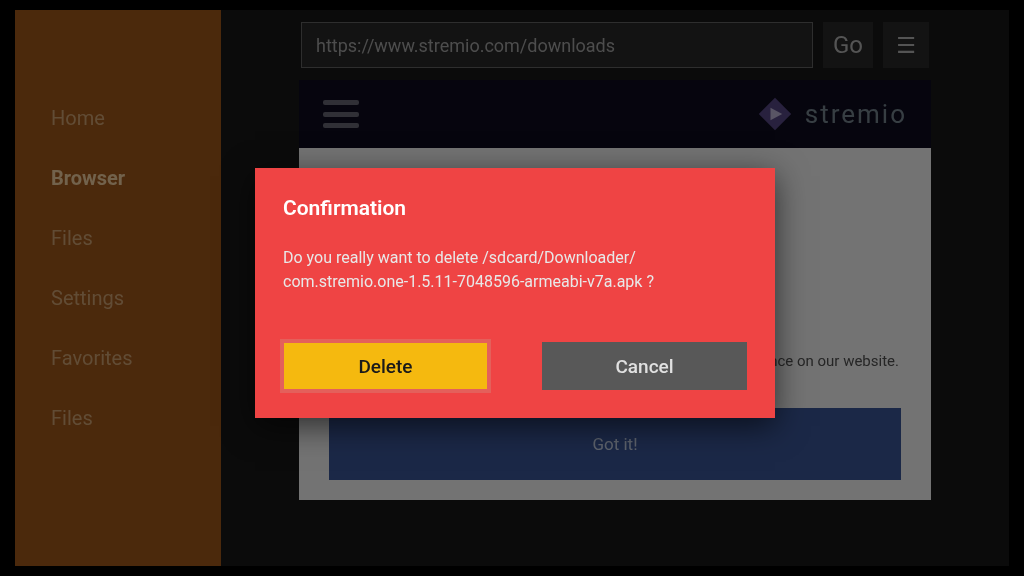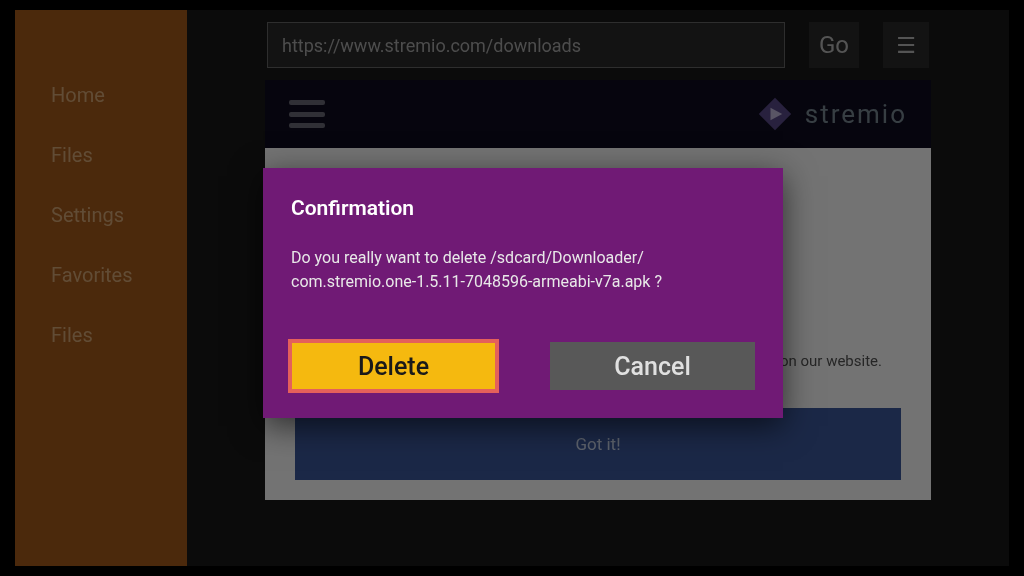--- a/index.html
+++ b/index.html
@@ -1,26 +1,26 @@
 <!DOCTYPE html>
 <html><head>
   <meta charset="utf-8">
   <style>
     * { margin: 0; padding: 0; box-sizing: border-box; font-family: -apple-system, BlinkMacSystemFont, 'Segoe UI', Roboto, sans-serif; }
     body { background: #000; width: 1024px; height: 576px; overflow: hidden; position: relative; }
     
     .app-frame { position: absolute; top: 10px; left: 15px; right: 15px; bottom: 10px; display: flex; }
     
-    .sidebar { width: 172px; background: #a75b1c; padding-top: 55px; }
+    .sidebar { width: 206px; background: #a75b1c; padding-top: 78px; }
     .sidebar-item { padding: 18px 36px; color: #d8a977; font-size: 20px; cursor: pointer; }
     .sidebar-item.active { color: #fcd9a8; font-weight: bold; }
     
     .main { flex: 1; background: #1a1a1a; padding: 0; position: relative; }
     
-    .url-bar { display: flex; gap: 24px; align-items: center; padding: 12px 80px; }
+    .url-bar { display: flex; gap: 10px; align-items: center; padding: 12px 80px; }
     .url-input { flex: 1; background: #2a2a2a; border: 1px solid #666; color: #aaa; font-size: 18px; padding: 10px 14px; height: 46px; }
     .go-button { width: 50px; height: 46px; background: #2a2a2a; border: none; color: #bbb; font-size: 24px; cursor: pointer; }
     .menu-button { width: 46px; height: 46px; background: #2a2a2a; border: none; color: #bbb; font-size: 22px; cursor: pointer; display: flex; align-items: center; justify-content: center; }
     
     .webpage { margin: 0 78px 0 78px; background: #fff; position: relative; height: 420px; overflow: hidden; }
     .webpage-header { background: #0f0d1f; height: 68px; display: flex; align-items: center; justify-content: space-between; padding: 0 24px; }
     .hamburger { width: 36px; height: 28px; display: flex; flex-direction: column; justify-content: space-between; cursor: pointer; }
     .hamburger span { display: block; height: 5px; background: #6a6a78; border-radius: 2px; }
     .brand { display: flex; align-items: center; gap: 12px; }
     .brand-logo { width: 36px; height: 36px; position: relative; }
@@ -29,34 +29,35 @@
     
     .webpage-body { padding: 30px; color: #5a5a5a; }
     
     .cookie-banner { position: absolute; bottom: 0; left: 0; right: 0; padding: 20px 30px; }
     .cookie-text { color: #555; font-size: 15px; margin-bottom: 20px; text-align: center; }
     .cookie-link { text-decoration: underline; }
     .gotit-button { width: 100%; background: #3d5a9e; color: #cfdaf0; border: none; padding: 26px; font-size: 17px; cursor: pointer; }
     
     .scrim { position: absolute; inset: 0; background: rgba(0,0,0,0.55); }
     
-    .dialog { position: absolute; top: 168px; left: 263px; width: 520px; background: #701a75; box-shadow: 0 8px 30px rgba(0,0,0,0.6); padding: 28px; z-index: 10; }
+    .dialog { position: absolute; top: 168px; left: 255px; width: 520px; background: #ef4444; box-shadow: 0 8px 30px rgba(0,0,0,0.6); padding: 28px; z-index: 10; }
     .dialog-title { color: #fff; font-size: 21px; font-weight: 600; margin-bottom: 26px; }
     .dialog-message { color: #e8e8e8; font-size: 16px; line-height: 1.5; margin-bottom: 48px; }
     .dialog-buttons { display: flex; gap: 22px; }
-    .dialog-button { flex: 1; height: 48px; border: none; font-size: 25px; font-weight: 500; cursor: pointer; display: flex; align-items: center; justify-content: center; }
+    .dialog-button { flex: 1; height: 48px; border: none; font-size: 19px; font-weight: 500; cursor: pointer; display: flex; align-items: center; justify-content: center; }
     .delete-button { background: #f5b90f; color: #1a1a1a; outline: 4px solid #e4605b; outline-offset: -1px; }
     .cancel-button { background: #585858; color: #e0e0e0; margin-left: 32px; }
   </style>
 </head>
 <body>
 
 <div class="app-frame">
   <div class="sidebar">
     <div class="sidebar-item">Home</div>
+    <div class="sidebar-item active">Browser</div>
     <div class="sidebar-item">Files</div>
     <div class="sidebar-item">Settings</div>
     <div class="sidebar-item">Favorites</div>
     <div class="sidebar-item">Files</div>
   </div>
 
   <div class="main">
     <div class="url-bar">
       <input class="url-input" value="https://www.stremio.com/downloads" style="">
       <button class="go-button">Go</button>

